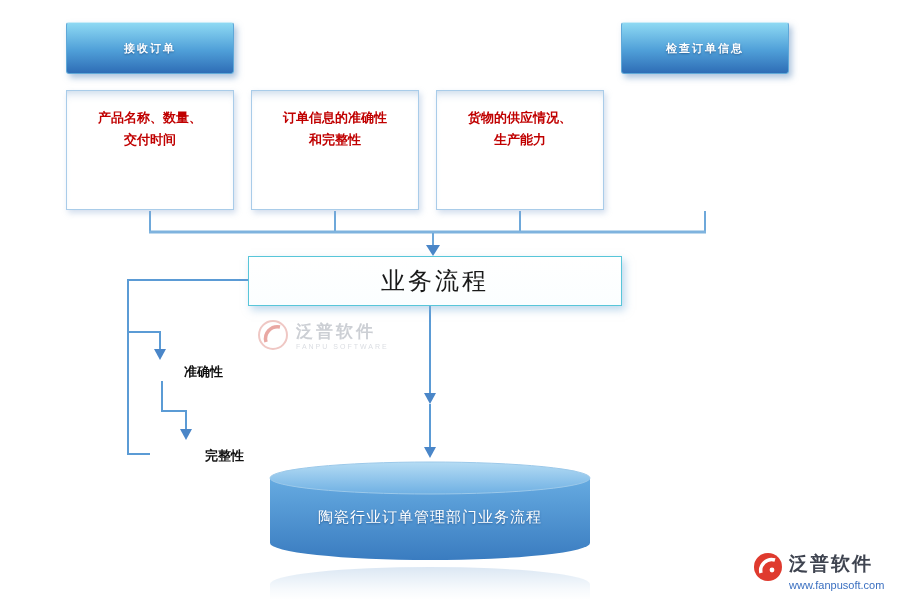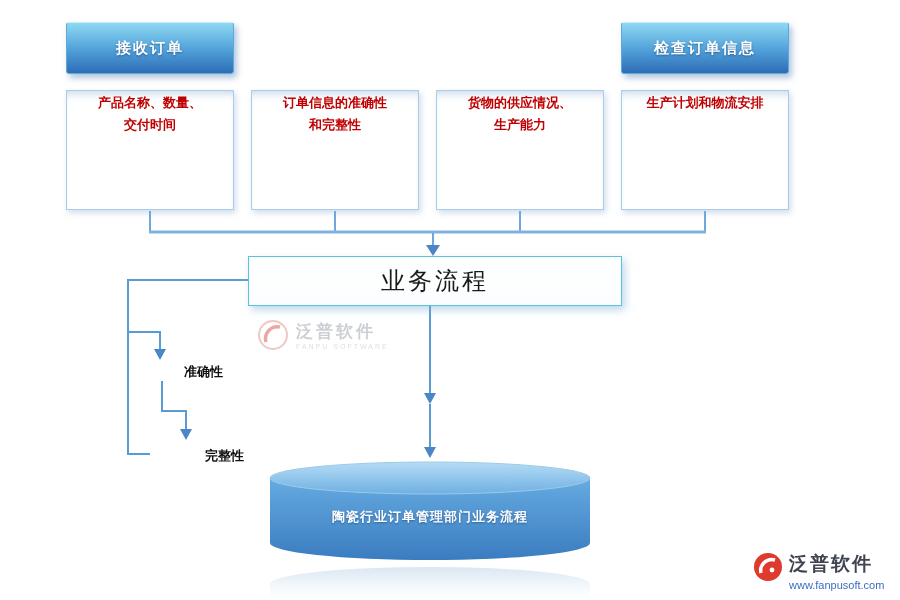--- a/index.html
+++ b/index.html
@@ -2,44 +2,44 @@
 <html><head>
 <meta charset="utf-8">
 <style>
   html,body{margin:0;padding:0;background:#fff;}
   .canvas{position:relative;width:900px;height:600px;background:#ffffff;overflow:hidden;
           font-family:"Liberation Sans",sans-serif;}
 
   
   .col{position:absolute;top:22px;width:168px;height:190px;}
   .col-header{position:absolute;top:0;left:0;right:0;height:50px;display:flex;align-items:center;justify-content:center;
-      color:#fff;font-weight:bold;font-size:15px;letter-spacing:2px;
+      color:#fff;font-weight:bold;font-size:11px;letter-spacing:2px;
       background:linear-gradient(180deg,#8ed9f3 0%,#4f9fd8 55%,#2e6db6 100%);
       border:1px solid #5fa8d8;border-top-color:#c9ecf8;border-radius:3px;
       box-shadow:3px 4px 6px rgba(110,150,195,.55);
       text-shadow:0 1px 2px rgba(20,60,110,.6);}
   .col-detail{position:absolute;top:68px;left:0;right:0;height:120px;background:#fff;
       border:1px solid #a9cce9;
       box-shadow:2px 3px 6px rgba(140,170,210,.4), inset 0 8px 10px -6px rgba(120,160,205,.45);
       color:#c00000;font-weight:bold;font-size:13px;line-height:1.7;text-align:center;
-      padding-top:1px;box-sizing:border-box;white-space:pre-line;}
+      padding-top:16px;box-sizing:border-box;white-space:pre-line;}
 
   
   .process-box{position:absolute;left:248px;top:256px;width:372px;height:48px;
       background:linear-gradient(180deg,#ffffff,#fbfeff);
       border:1px solid #58c6d9;box-shadow:3px 4px 8px rgba(130,180,220,.5);
       display:flex;align-items:center;justify-content:center;
       font-size:24px;color:#1a1a1a;letter-spacing:3px;}
 
   .branch-label{position:absolute;font-size:13px;font-weight:bold;color:#111;margin-left:44px;}
 
   
   .cylinder{position:absolute;left:250px;top:455px;width:360px;height:110px;}
   .cyl-label{position:absolute;left:270px;top:508px;width:320px;text-align:center;color:#fff;
-      font-weight:bold;font-size:13px;letter-spacing:1px;text-shadow:0 1px 2px rgba(20,60,110,.55);}
+      font-weight:normal;font-size:15px;letter-spacing:1px;text-shadow:0 1px 2px rgba(20,60,110,.55);}
   .reflection{position:absolute;left:250px;top:562px;width:360px;height:110px;
       transform:scaleY(-1);opacity:.32;}
   .reflection-fade{position:absolute;left:238px;top:562px;width:384px;height:38px;
       background:linear-gradient(180deg,rgba(255,255,255,.35) 0%,rgba(255,255,255,.85) 70%,#ffffff 100%);}
 
   
   .watermark{position:absolute;left:256px;top:318px;display:flex;align-items:center;gap:6px;opacity:.5;}
   .wm-text{display:flex;flex-direction:column;}
   .wm-brand{font-size:17px;font-weight:bold;color:#9aa0ab;letter-spacing:3px;}
   .wm-sub{font-size:7px;color:#b6bcc6;letter-spacing:2px;}
@@ -88,21 +88,20 @@
   <div class="col" style="left:251px">
     <div class="col-detail">订单信息的准确性
 和完整性</div>
   </div>
   <div class="col" style="left:436px">
     <div class="col-detail">货物的供应情况、
 生产能力</div>
   </div>
   <div class="col" style="left:621px">
     <div class="col-header">检查订单信息</div>
-    <div class="col-detail">生产计划和物流安排</div>
   </div>
 
   <div class="process-box">业务流程</div>
 
   <div class="branch-label" style="left:140px;top:363px">准确性</div>
   <div class="branch-label" style="left:161px;top:447px">完整性</div>
 
   <div class="watermark">
     <svg width="34" height="34" viewBox="0 0 34 34">
       <circle cx="17" cy="17" r="14" stroke="#e0918a" stroke-width="2" fill="none"></circle>

